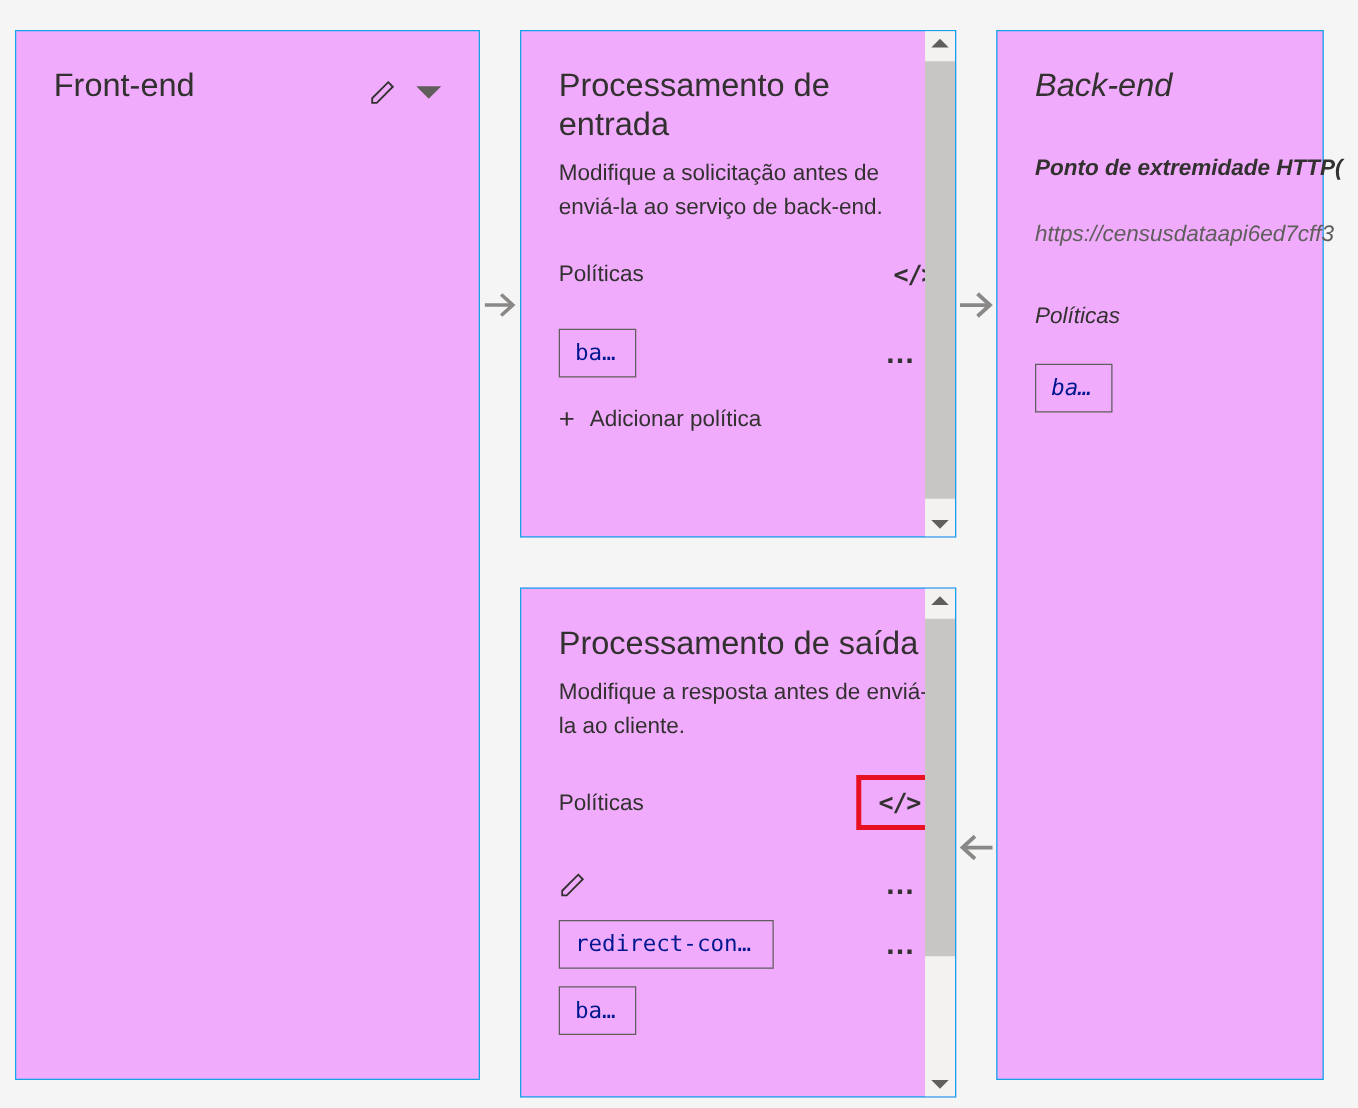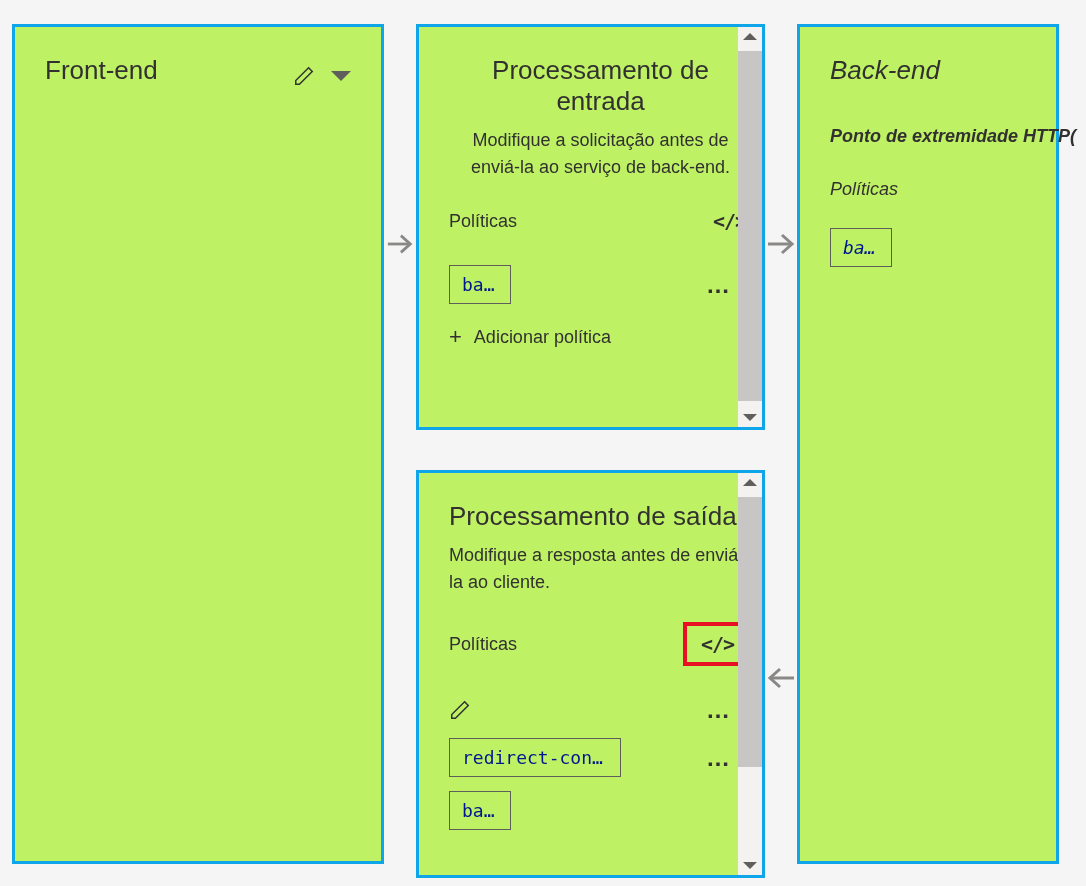--- a/index.html
+++ b/index.html
@@ -14,34 +14,33 @@
     align-items: flex-start;
     gap: 0;
     padding: 24px 0 0 12px;
   }
   .column {
     display: flex;
     flex-direction: column;
     gap: 40px;
   }
   .card {
-    background: #bef264;
-    border: 3px solid #0ea5e9;
+    background: #f0abfc;
+    border: 1px solid #0ea5e9;
     position: relative;
   }
   .card-frontend {
     width: 372px;
     height: 840px;
     padding: 28px 30px;
   }
   .card-inbound {
     width: 349px;
     height: 406px;
     position: relative;
-    text-align: center;
   }
   .card-outbound {
     width: 349px;
     height: 408px;
     position: relative;
   }
   .card-backend {
     width: 262px;
     height: 840px;
     padding: 28px 0 28px 30px;
@@ -301,19 +300,20 @@
     </svg>
     <svg class="arrow-svg" viewBox="0 0 30 28" fill="none" stroke="#8a8886" stroke-width="3">
       <line x1="28" y1="14" x2="6" y2="14"></line>
       <polyline points="14,5 4,14 14,23"></polyline>
     </svg>
   </div>
 
   <div class="card card-backend">
     <div class="title" style="margin-bottom:40px;">Back-end</div>
     <div class="backend-label">Ponto de extremidade HTTP(</div>
+    <div class="backend-url">https://censusdataapi6ed7cff3</div>
     <div class="section-label" style="margin-bottom:28px;">Políticas</div>
     <div class="policy-row">
       <div class="policy-tag w-sm">base</div>
     </div>
   </div>
 
 </div>
 
 </body></html>

